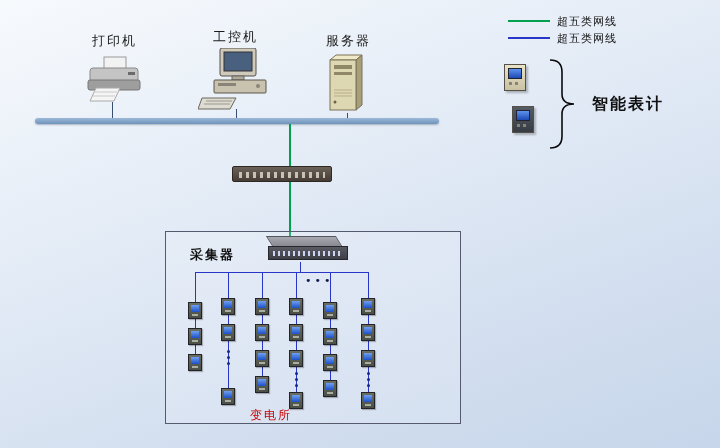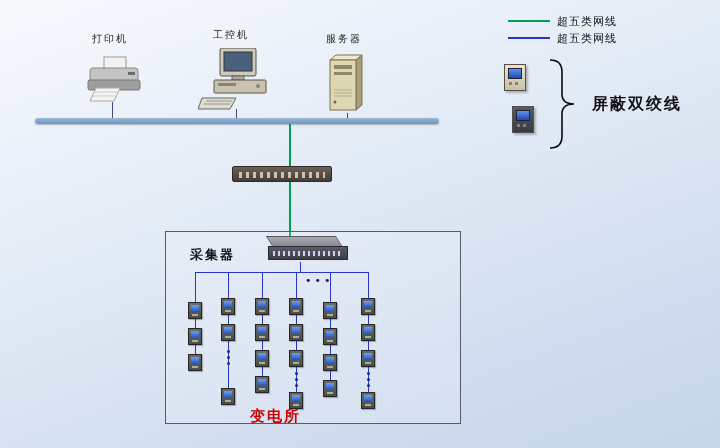--- a/index.html
+++ b/index.html
@@ -4,21 +4,21 @@
 <style>
   html,body{margin:0;padding:0;}
   .canvas{
     position:relative;
     width:720px;height:448px;
     overflow:hidden;
     font-family:"DejaVu Sans","Liberation Sans",sans-serif;
     background:linear-gradient(160deg,#f7fafd 0%,#e3ebf6 40%,#cfdcee 80%,#c7d6ea 100%);
   }
   .abs{position:absolute;}
-  .dev-label{font-size:10px;color:#1a1a1a;letter-spacing:2px;}
+  .dev-label{font-size:13px;color:#1a1a1a;letter-spacing:2px;}
   
   .bus{left:35px;top:118px;width:404px;height:6px;border-radius:3px;
        background:linear-gradient(#9db9d8,#6e93ba);box-shadow:0 1px 2px rgba(40,60,90,.35);}
   .stub{width:1px;background:#3a4e74;}
   .greenline{width:2px;background:#00a14e;}
   .blue-h{height:1px;background:#2736c9;}
   .blue-v{width:1px;background:#2736c9;}
   
   .switch{left:232px;top:166px;width:100px;height:16px;border:1px solid #2e2822;
           background:linear-gradient(#6a6058,#453d36);border-radius:2px;box-sizing:border-box;}
@@ -37,21 +37,21 @@
   .col-front .ports{position:absolute;left:4px;right:4px;top:4px;height:5px;
            background:repeating-linear-gradient(90deg,#cdd3f2 0 2px,transparent 2px 5px);}
   
   .meter{position:absolute;width:14px;height:17px;border:1px solid #22242a;box-sizing:border-box;
          background:linear-gradient(#6a6e62,#4a4e44);box-shadow:1px 1px 1px rgba(0,0,0,.25);}
   .meter .mscreen{margin:2px 2px 0;height:7px;background:linear-gradient(#6fa0f2,#1d50c8);}
   .meter::after{content:"";display:block;margin:2px 3px 0;height:2px;background:#a9aea2;}
   .vdots{position:absolute;width:3px;}
   .vdots i{display:block;width:3px;height:3px;border-radius:50%;background:#18287e;margin:0 0 3px;}
   .hdots{font-size:11px;letter-spacing:3px;color:#101a4a;line-height:10px;}
-  .substation-label{font-size:15px;font-weight:bold;color:#c80000;letter-spacing:2px;}
+  .substation-label{font-size:12px;font-weight:normal;color:#c80000;letter-spacing:2px;}
   
   .legend-line{height:2px;width:42px;}
   .legend-label{font-size:11px;color:#111;letter-spacing:1px;}
   .smart-label{font-size:16px;font-weight:bold;color:#111;letter-spacing:2px;}
   .legend-meter{position:absolute;width:22px;height:27px;border:1px solid #55504a;box-sizing:border-box;
                 box-shadow:2px 2px 2px rgba(0,0,0,.25);}
   .lm-a{background:linear-gradient(#e8e2c8,#c9c2a2);}
   .lm-b{background:linear-gradient(#565c66,#373c44);}
   .lm-screen{margin:3px 3px 0;height:9px;background:linear-gradient(#5e93ee,#1c49b4);border:1px solid #223;}
   .lm-keys{margin:3px 4px 0;height:3px;background:repeating-linear-gradient(90deg,#88837a 0 3px,transparent 3px 6px);}
@@ -116,21 +116,21 @@
     <div class="lm-screen"></div>
     <div class="lm-keys"></div>
   </div>
   <div class="legend-meter lm-b" style="left:512px;top:106px;">
     <div class="lm-screen"></div>
     <div class="lm-keys"></div>
   </div>
   <svg class="abs" style="left:540px;top:56px;" width="42" height="96" viewBox="0 0 42 96">
     <path d="M10,4 Q22,4 22,16 L22,38 Q22,48 34,48 Q22,48 22,58 L22,80 Q22,92 10,92" fill="none" stroke="#0a0a0a" stroke-width="1.6"></path>
   </svg>
-  <div class="abs smart-label" style="left:592px;top:94px;">屏蔽双绞线</div>
+  <div class="abs smart-label" style="left:592px;top:94px;">智能表计</div>
 
   <div class="abs subbox"></div>
   <div class="abs collector-label" style="left:190px;top:246px;">采集器</div>
 
   <div class="abs collector">
     <div class="col-top"></div>
     <div class="col-front">
         <div class="ports"></div>
       </div>
   </div>

